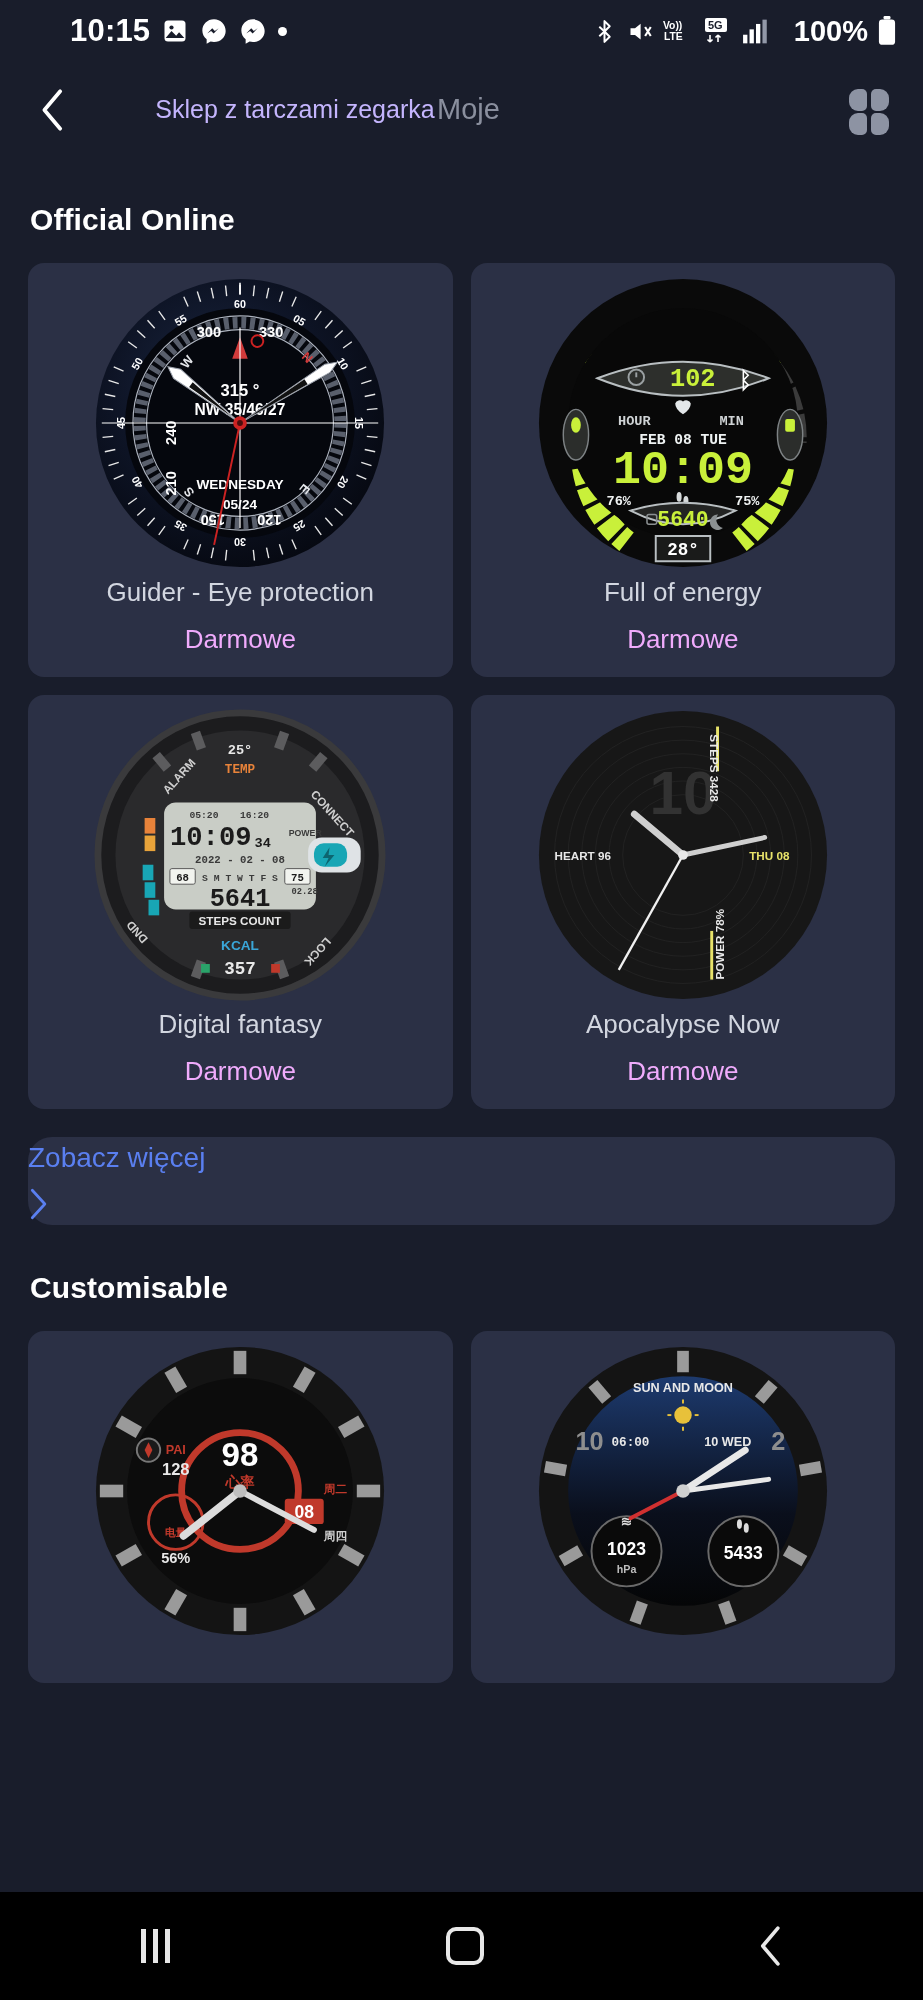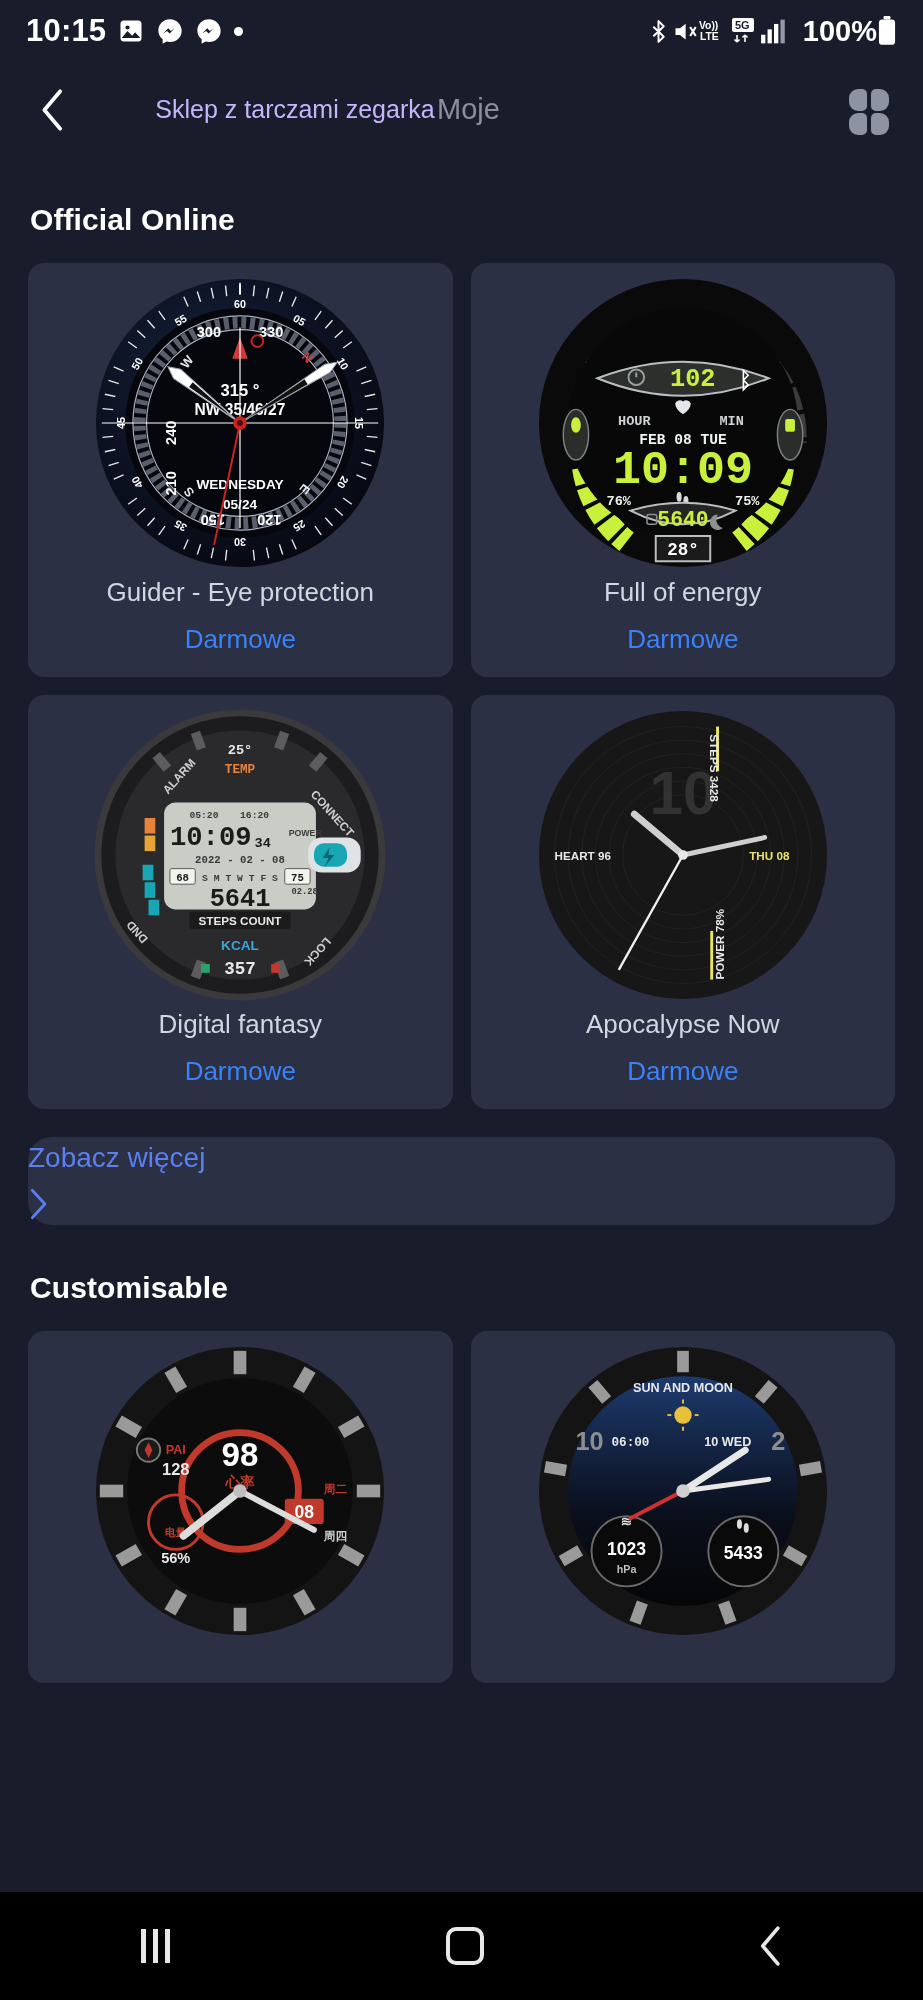--- a/index.html
+++ b/index.html
@@ -9,23 +9,23 @@
     font-family: "Liberation Sans", sans-serif;
     overflow: hidden;
   }
   .phone { position: relative; width: 923px; height: 2000px; background: #191d2b; }
 
   
   .statusbar {
     height: 62px; display: flex; align-items: center;
     padding: 0 26px; color: #fff;
   }
-  .sb-left { display: flex; align-items: center; gap: 11px; }
+  .sb-left { display: flex; align-items: center; gap: 11px; margin-left: 44px; }
   .sb-time { font-size: 31px; font-weight: 600; letter-spacing: .2px; }
-  .sb-right { margin-left: auto; display: flex; }
+  .sb-right { margin-left: auto; display: flex; gap: 9px; }
   .sb-ico { display: inline-flex; align-items: center; justify-content: center; }
   .pct { font-size: 29px; font-weight: 600; margin-left: 15px; }
   .dot3 { width: 9px; height: 9px; border-radius: 50%; background: #fff; display:inline-block; }
 
   
   .appbar {
     height: 95px; display: flex; align-items: center;
     padding: 0 30px; position: relative;
   }
   .back-btn { width: 46px; height: 46px; display:flex; align-items:center; justify-content:center; cursor:pointer;}
@@ -52,21 +52,21 @@
     color: #ffffff; font-size: 30px; font-weight: 700; letter-spacing: .1px;
     margin: 46px 0 26px 2px;
   }
   .grid2 { display: grid; grid-template-columns: 1fr 1fr; gap: 18px; }
   .card {
     background: #2b3045; border-radius: 16px; padding: 14px 10px 22px;
     display: flex; flex-direction: column; align-items: center; cursor: pointer;
   }
   .face-wrap { width: 292px; height: 292px; display:flex; align-items:center; justify-content:center; }
   .card-name { color: #d2d6e0; font-size: 26px; margin-top: 8px; text-align: center;}
-  .card-price { color: #3b82f6; font-size: 26px; margin-top: 16px; text-align: center;}
+  .card-price { color: #f0abfc; font-size: 26px; margin-top: 16px; text-align: center;}
 
   .more-btn {
     margin-top: 28px; height: 88px; background: #2b3045; border-radius: 24px;
     display: flex; align-items: flex-start; justify-content: center; gap: 14px;
     color: #5a7ff0; font-size: 28px; cursor: pointer; flex-direction: column;
   }
 
   
   svg.face { display:block; }
 

